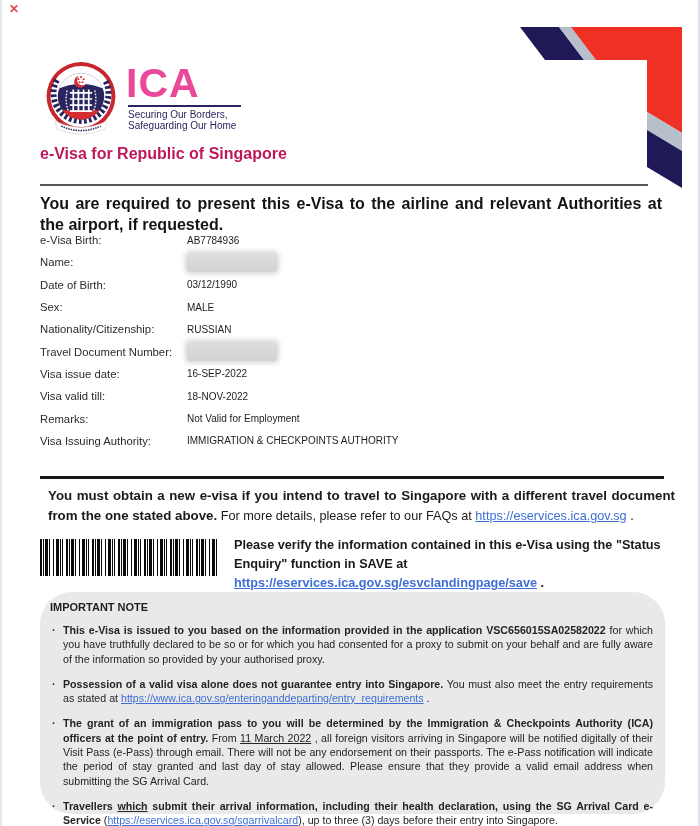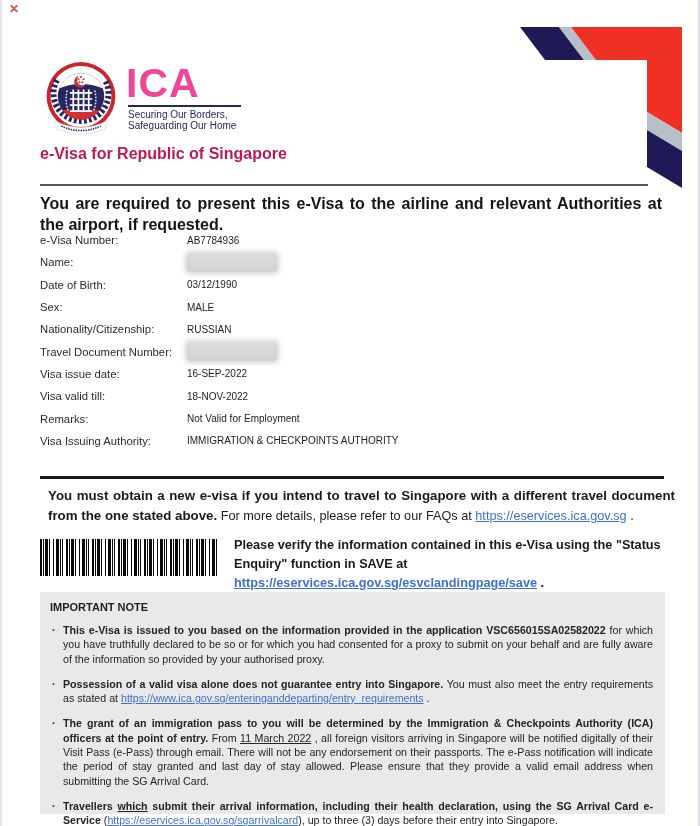--- a/index.html
+++ b/index.html
@@ -42,21 +42,21 @@
 
   .barcode { position:absolute; left:38px; top:539px; width:178px; height:37px;
     background:
       repeating-linear-gradient(90deg,#0a0a0a 0 2px,#fff 2px 3px,#0a0a0a 3px 4px,#fff 4px 5px,
         #0a0a0a 5px 8px,#fff 8px 9px,#0a0a0a 9px 10px,#fff 10px 13px,#0a0a0a 13px 14px,#fff 14px 16px,
         #0a0a0a 16px 19px,#fff 19px 20px,#0a0a0a 20px 21px,#fff 21px 22px,#0a0a0a 22px 23px,#fff 23px 26px);
   }
   .verify { position:absolute; left:232px; top:536px; width:445px; font-size:12.7px; line-height:19px; color:#1a1a1a;font-weight:bold; }
 
   .note-box { position:absolute; left:38px; top:592px; width:625px; height:222px;
-    background:#e9e9e9; padding:9px 12px 8px 10px; }
+    background:#e9e9e9; padding:9px 12px 8px 10px;border-radius:32px; }
   .note-title { font-size:11px; font-weight:bold; color:#1e1e1e; margin-bottom:10px; }
   .bullet { position:relative; padding-left:13px; font-size:10.65px; line-height:14.3px;
     color:#242424; text-align:justify; margin-bottom:11px; }
   .bullet:before { content:"·"; position:absolute; left:2px; top:0; font-weight:bold; }
   .bullet .b { font-weight:bold; }
   .bullet .u { text-decoration:underline; }
 </style>
 </head>
 <body>
 
@@ -115,21 +115,21 @@
   </svg>
 
   <div class="page-title">e-Visa for Republic of Singapore</div>
 
   <div class="hr1"></div>
 
   <div class="intro">You are required to present this e-Visa to the airline and relevant Authorities at the airport, if requested.</div>
 
   <div class="fields">
     <div class="frow">
-      <div class="flabel">e-Visa Number:</div>
+      <div class="flabel">e-Visa Birth:</div>
       <div class="fvalue">AB7784936</div>
     </div>
     <div class="frow">
       <div class="flabel">Name:</div>
       <div class="redact"></div>
     </div>
     <div class="frow">
       <div class="flabel">Date of Birth:</div>
       <div class="fvalue">03/12/1990</div>
     </div>

